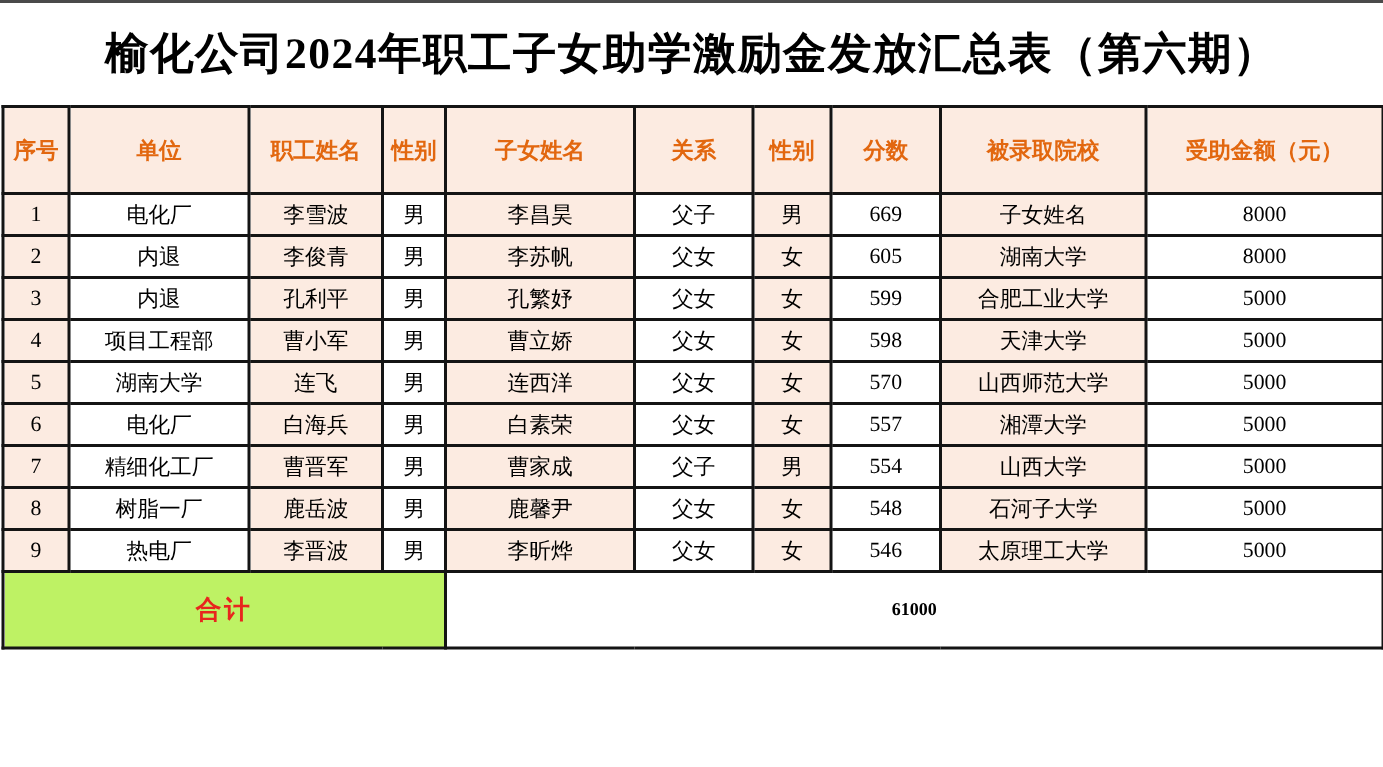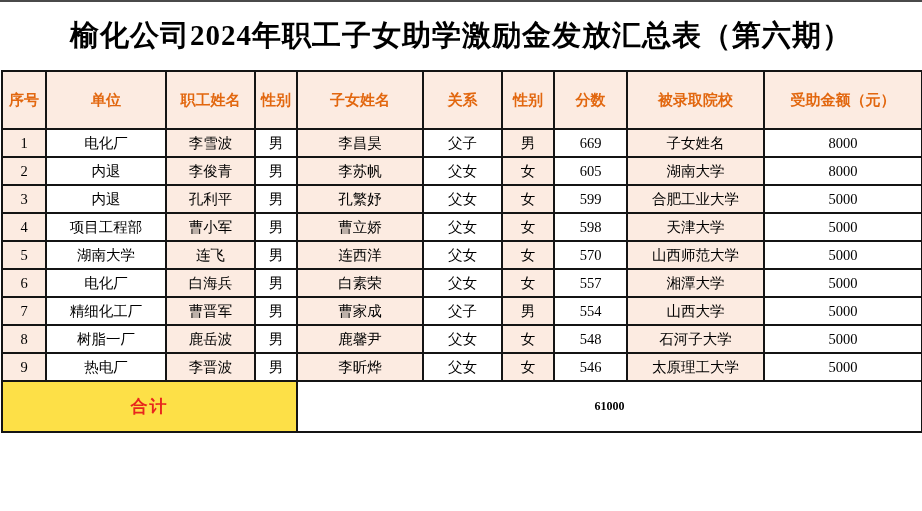--- a/index.html
+++ b/index.html
@@ -66,21 +66,21 @@
     color: #000000;
     background: #ffffff;
   }
   tbody td.pink { background: #fcebe1; }
 
   tfoot td {
     height: 49px;
     font-size: 17px;
   }
   td.total-label {
-    background: #fde047;
+    background: #bef264;
     color: #e8251d;
     font-family: "Liberation Sans", sans-serif;
     font-weight: bold;
     letter-spacing: 2px;
   }
   td.total-amount {
     background: #ffffff;
     color: #000000;
     font-family: "Liberation Serif", serif;
     font-weight: bold;

